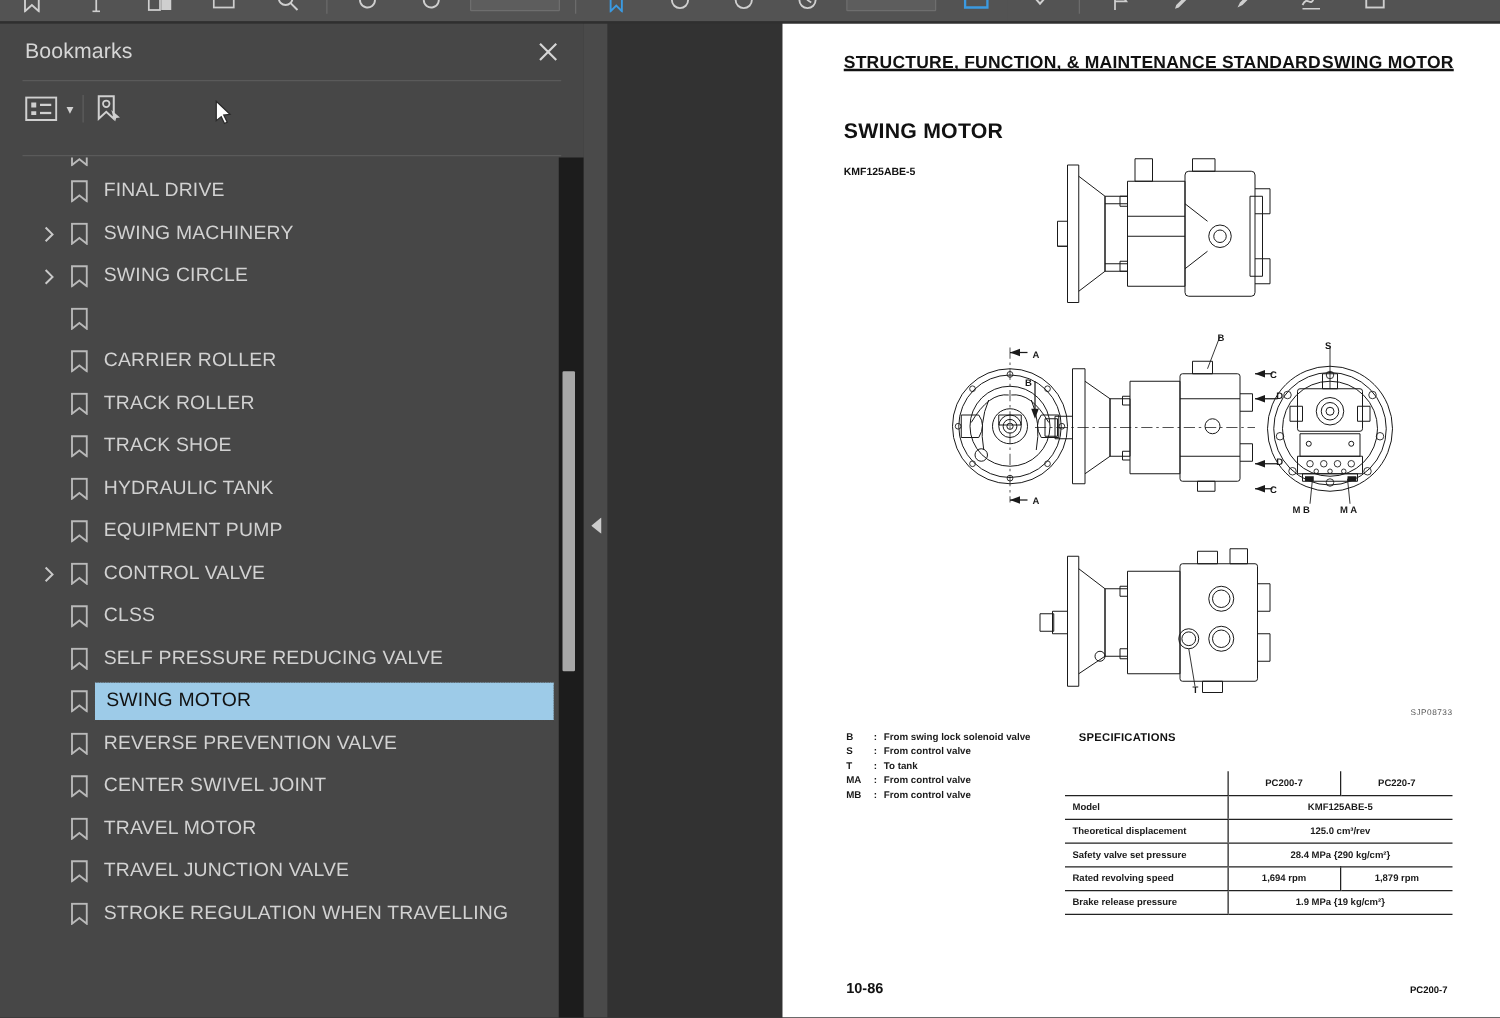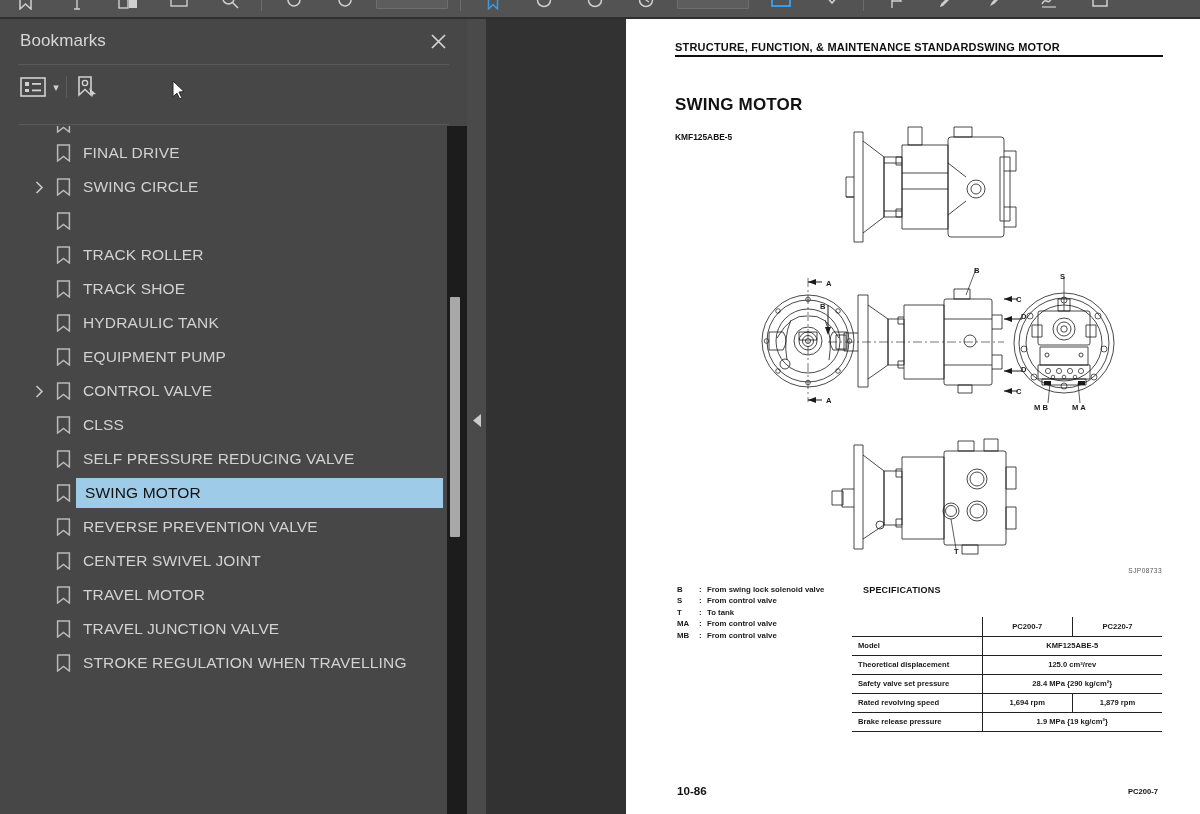--- a/index.html
+++ b/index.html
@@ -125,22 +125,22 @@
     background:#323232;
   }
 
   
   .page{
     position:absolute; left:626px; top:19px; width:574px; height:795px;
     background:#fff; overflow:hidden;
   }
   .doc-head{
     position:absolute; left:49px; top:22px; width:488px;
-    display:flex; align-items:flex-end;
-    font-size:11px; font-weight:bold; color:#111; letter-spacing:.2px;
+    display:flex; justify-content:space-between; align-items:flex-end;
+    font-size:14px; font-weight:bold; color:#111; letter-spacing:.2px;
   }
   .doc-head-rule{
     position:absolute; left:49px; top:36px; width:488px; height:1.6px; background:#111;
   }
   .doc-title{
     position:absolute; left:49px; top:76px;
     font-size:17px; font-weight:bold; color:#111; letter-spacing:.2px;
   }
   .doc-model{
     position:absolute; left:49px; top:113px;
@@ -357,26 +357,43 @@
         </div>
         <div class="bm-row">
           <div class="bm-chev">
             <svg width="9" height="13" viewBox="0 0 9 13">
               <path d="M1.5 1L7 6.5 1.5 12" fill="none" stroke="#c9c9c9" stroke-width="1.6"></path>
             </svg>
           </div>
           <span class="bm-ico"><svg width="15" height="18" viewBox="0 0 15 18">
               <path d="M1.6 1h11.8v16L7.5 12.4 1.6 17z" fill="none" stroke="#b9b9b9" stroke-width="1.5"></path>
             </svg></span>
+          <span class="bm-label">SWING MACHINERY</span>
+        </div>
+        <div class="bm-row">
+          <div class="bm-chev">
+            <svg width="9" height="13" viewBox="0 0 9 13">
+              <path d="M1.5 1L7 6.5 1.5 12" fill="none" stroke="#c9c9c9" stroke-width="1.6"></path>
+            </svg>
+          </div>
+          <span class="bm-ico"><svg width="15" height="18" viewBox="0 0 15 18">
+              <path d="M1.6 1h11.8v16L7.5 12.4 1.6 17z" fill="none" stroke="#b9b9b9" stroke-width="1.5"></path>
+            </svg></span>
           <span class="bm-label">SWING CIRCLE</span>
         </div>
         <div class="bm-row">
           <span class="bm-ico"><svg width="15" height="18" viewBox="0 0 15 18">
               <path d="M1.6 1h11.8v16L7.5 12.4 1.6 17z" fill="none" stroke="#b9b9b9" stroke-width="1.5"></path>
             </svg></span>
+        </div>
+        <div class="bm-row">
+          <span class="bm-ico"><svg width="15" height="18" viewBox="0 0 15 18">
+              <path d="M1.6 1h11.8v16L7.5 12.4 1.6 17z" fill="none" stroke="#b9b9b9" stroke-width="1.5"></path>
+            </svg></span>
+          <span class="bm-label">CARRIER ROLLER</span>
         </div>
         <div class="bm-row">
           <span class="bm-ico"><svg width="15" height="18" viewBox="0 0 15 18">
               <path d="M1.6 1h11.8v16L7.5 12.4 1.6 17z" fill="none" stroke="#b9b9b9" stroke-width="1.5"></path>
             </svg></span>
           <span class="bm-label">TRACK ROLLER</span>
         </div>
         <div class="bm-row">
           <span class="bm-ico"><svg width="15" height="18" viewBox="0 0 15 18">
               <path d="M1.6 1h11.8v16L7.5 12.4 1.6 17z" fill="none" stroke="#b9b9b9" stroke-width="1.5"></path>

